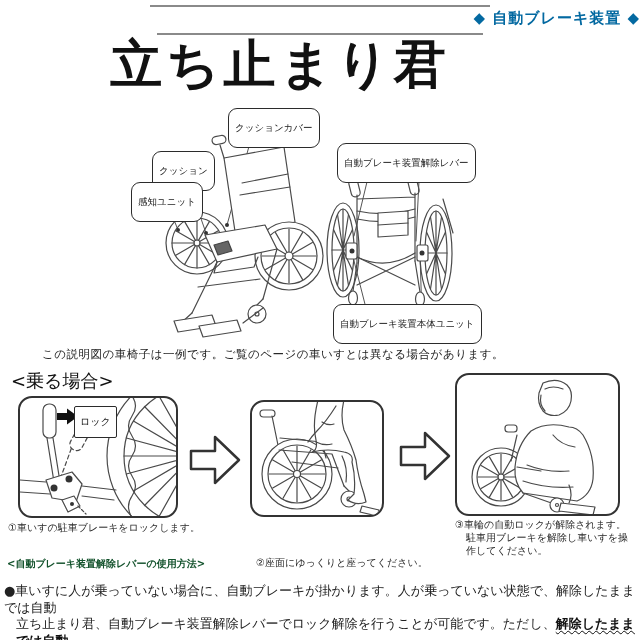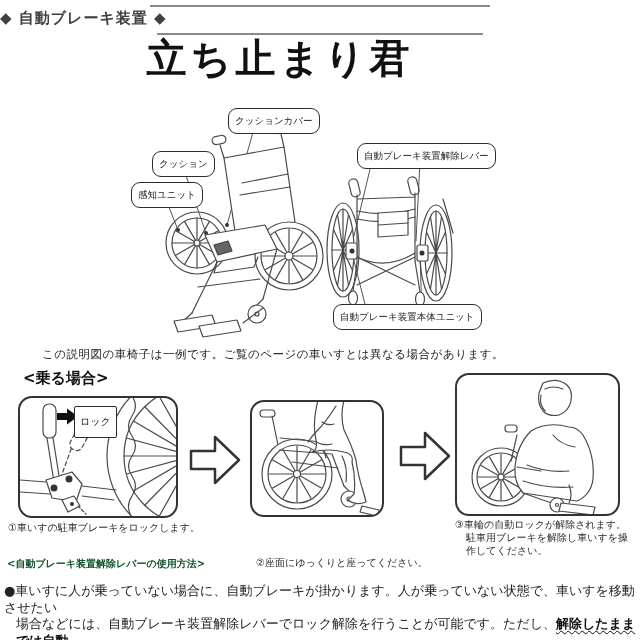--- a/index.html
+++ b/index.html
@@ -1,27 +1,27 @@
 <!DOCTYPE html>
 <html><head>
 <meta charset="utf-8">
 <style>
   html,body{margin:0;padding:0;background:#fff;}
   .page{position:relative;width:640px;height:640px;background:#fff;overflow:hidden;
         font-family:"DejaVu Sans","Liberation Sans",sans-serif;color:#1c1c1c;}
   .rule{position:absolute;height:2px;background:#8a8a8a;}
-  .banner{position:absolute;top:9px;left:0;width:640px;text-align:left;
-          font-size:15px;font-weight:bold;letter-spacing:1px;color:#404040;}
+  .banner{position:absolute;top:9px;left:0;width:640px;text-align:right;
+          font-size:15px;font-weight:bold;letter-spacing:1px;color:#0369a1;}
   .title{position:absolute;top:36px;left:0;width:560px;text-align:center;
-         font-size:40px;font-weight:bold;letter-spacing:4px;line-height:1.1;color:#111;}
+         font-size:52px;font-weight:bold;letter-spacing:4px;line-height:1.1;color:#111;}
   .pill{position:absolute;z-index:3;background:#fff;border:1.5px solid #2b2b2b;border-radius:9px;
-        font-size:9.5px;line-height:1;padding:7px 6px;white-space:nowrap;color:#222;}
+        font-size:9.5px;line-height:1;padding:14px 6px;white-space:nowrap;color:#222;}
   .note{position:absolute;top:347px;left:0;width:546px;text-align:center;
         font-size:11.5px;letter-spacing:.5px;color:#222;}
-  .h1{position:absolute;left:23px;top:369px;font-size:15px;font-weight:bold;color:#111;}
+  .h1{position:absolute;left:11px;top:369px;font-size:18px;font-weight:normal;color:#111;}
   .h2{position:absolute;left:7px;top:557px;font-size:10px;font-weight:bold;color:#14532d;}
   .panel{position:absolute;background:#fff;border:2px solid #333;border-radius:14px;overflow:hidden;}
   .panel svg{display:block;width:100%;height:100%;}
   .p1{left:18px;top:396px;width:156px;height:118px;}
   .p2{left:250px;top:400px;width:130px;height:113px;}
   .p3{left:455px;top:373px;width:161px;height:139px;}
   .lock{position:absolute;z-index:4;left:74px;top:406px;background:#fff;border:1.5px solid #2b2b2b;
         border-radius:2px;font-size:10px;line-height:1;padding:10px 5px;color:#222;}
   .cap{position:absolute;font-size:10px;line-height:13px;color:#2a2a2a;white-space:nowrap;}
   .para{position:absolute;left:4px;top:583px;width:634px;font-size:13px;line-height:16.5px;color:#222;}
@@ -133,21 +133,21 @@
       <circle class="dot" cx="422" cy="158" r="2.5"></circle>
       <path d="M357,168 L353,196 M415,166 L420,197"></path>
       <ellipse class="artfill" cx="353" cy="203" rx="4.5" ry="7"></ellipse>
       <ellipse class="artfill" cx="420" cy="204" rx="4.5" ry="7"></ellipse>
     </g>
   </svg>
 
   <div class="pill" style="left:228px;top:108px;">クッションカバー</div>
   <div class="pill" style="left:152px;top:151px;">クッション</div>
   <div class="pill" style="left:131px;top:182px;">感知ユニット</div>
-  <div class="pill" style="left:337px;top:143px;margin-left:20px;">自動ブレーキ装置解除レバー</div>
+  <div class="pill" style="left:337px;top:143px;">自動ブレーキ装置解除レバー</div>
   <div class="pill" style="left:333px;top:304px;">自動ブレーキ装置本体ユニット</div>
 
   <div class="note">この説明図の車椅子は一例です。ご覧のページの車いすとは異なる場合があります。</div>
 
   <div class="h1">&lt;乗る場合&gt;</div>
 
   <div class="panel p1">
     <svg viewBox="0 0 156 118" preserveAspectRatio="none">
       <g class="art">
 
@@ -258,18 +258,18 @@
   <div class="cap" style="left:8px;top:521px;">①車いすの駐車ブレーキをロックします。</div>
   <div class="cap" style="left:256px;top:523px;margin-top:33px;">②座面にゆっくりと座ってください。</div>
   <div class="cap" style="left:455px;top:518px;">
     <div>③車輪の自動ロックが解除されます。</div>
     <div style="padding-left:11px;">駐車用ブレーキを解除し車いすを操</div>
     <div style="padding-left:11px;">作してください。</div>
   </div>
 
   <div class="h2">&lt;自動ブレーキ装置解除レバーの使用方法&gt;</div>
   <div class="para">
-    <div class="ln1">●車いすに人が乗っていない場合に、自動ブレーキが掛かります。人が乗っていない状態で、車いすを移動させたい</div>
-    <div class="ln2"><span>場合などには、自動ブレーキ装置解除レバーでロック解除を行うことが可能です。ただし、</span><span class="emph">解除したままでは自動</span></div>
+    <div class="ln1">●車いすに人が乗っていない場合に、自動ブレーキが掛かります。人が乗っていない状態で、解除したままでは自動</div>
+    <div class="ln2"><span>立ち止まり君、自動ブレーキ装置解除レバーでロック解除を行うことが可能です。ただし、</span><span class="emph">解除したままでは自動</span></div>
 
   </div>
 
 </div>
 
 </body></html>

